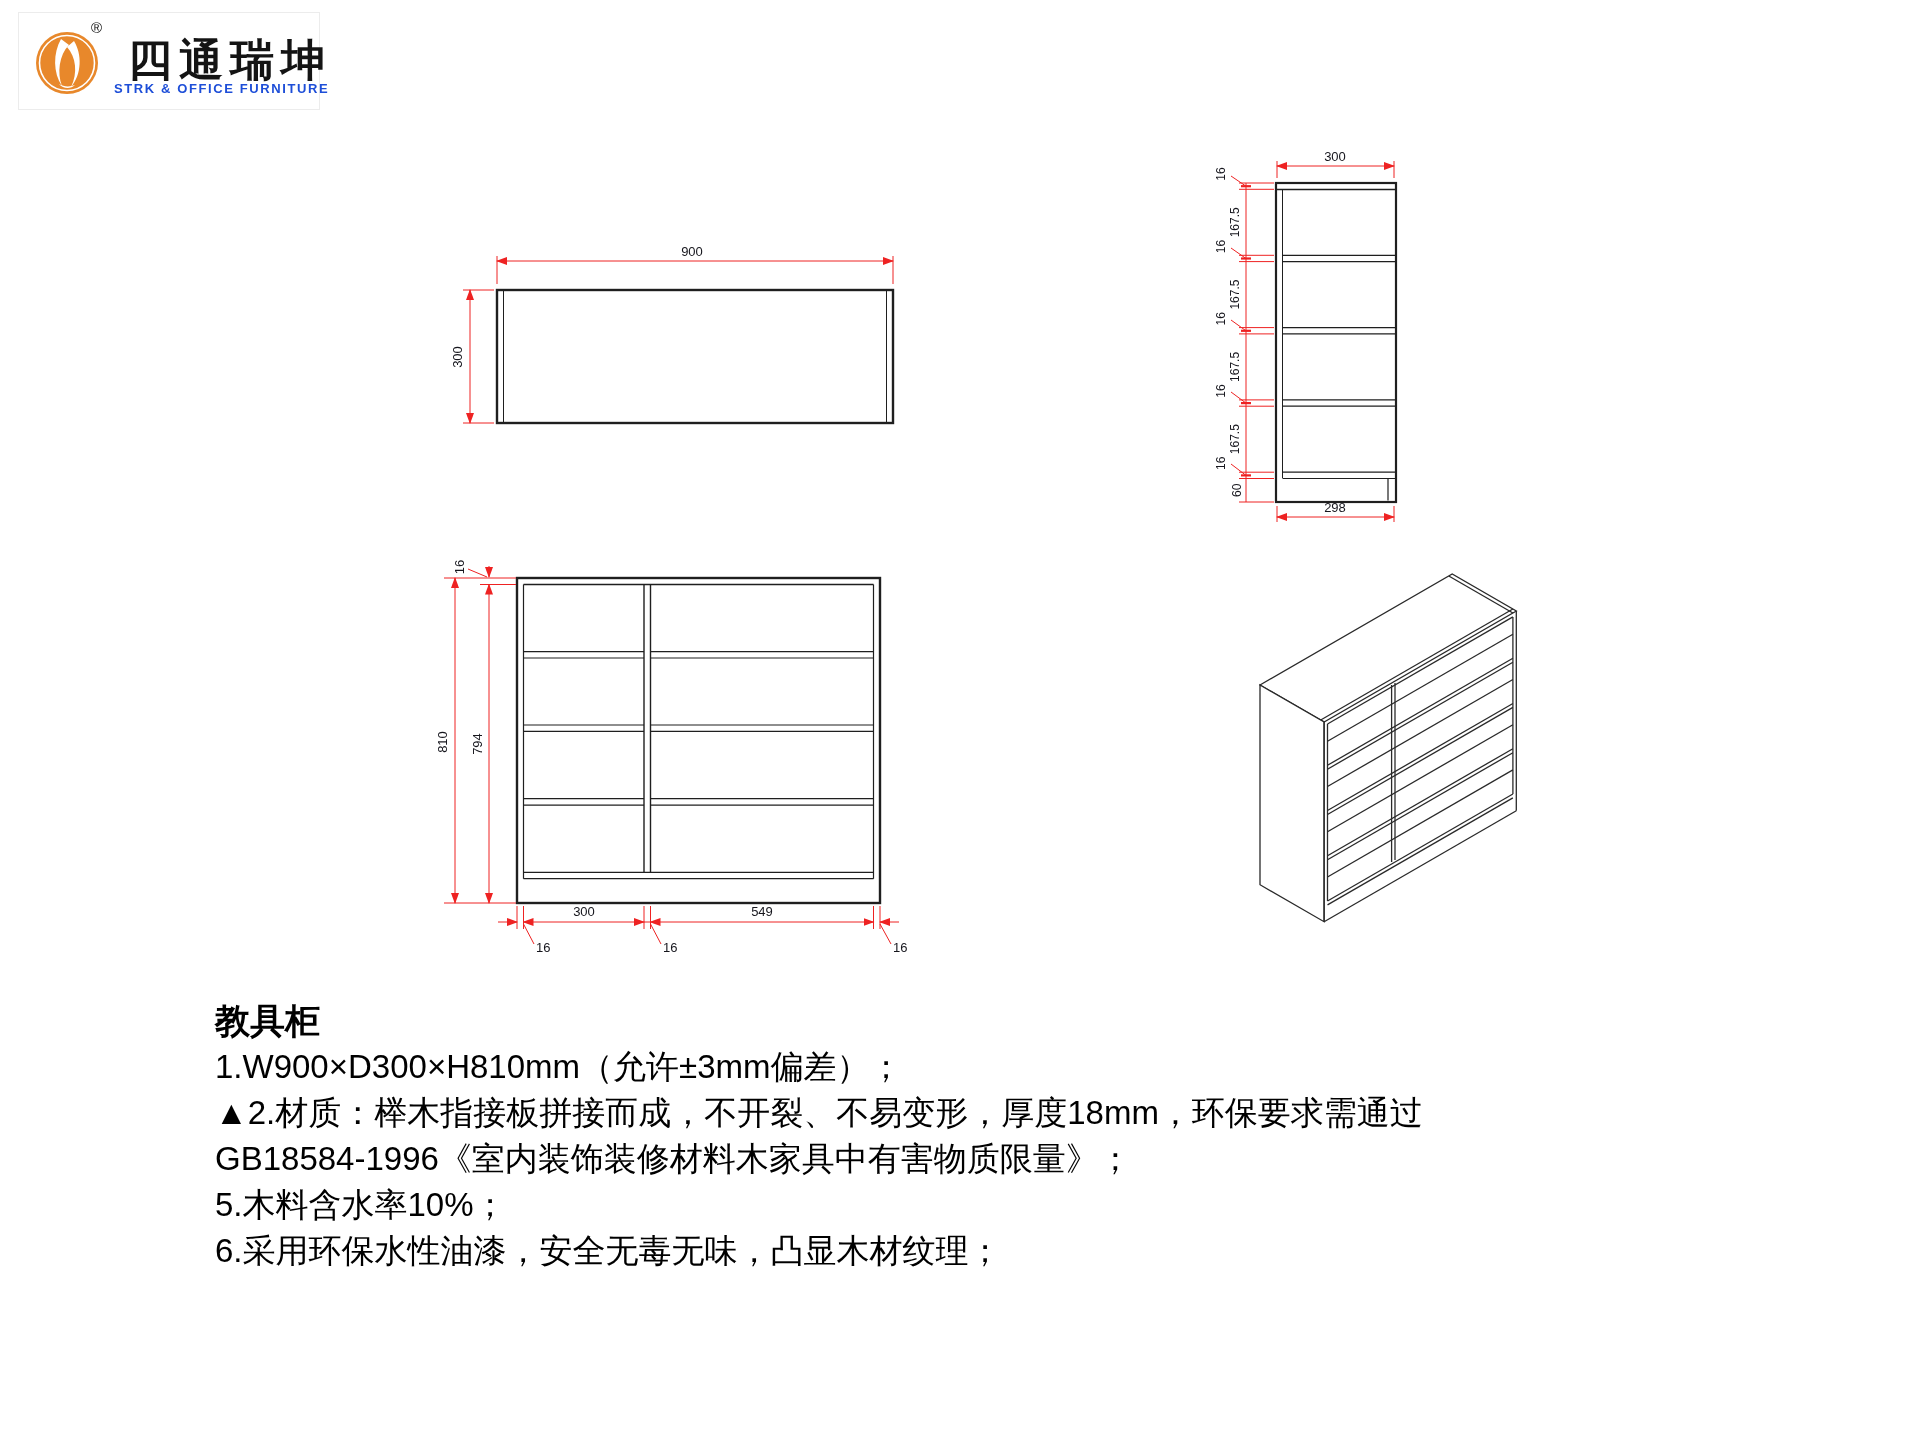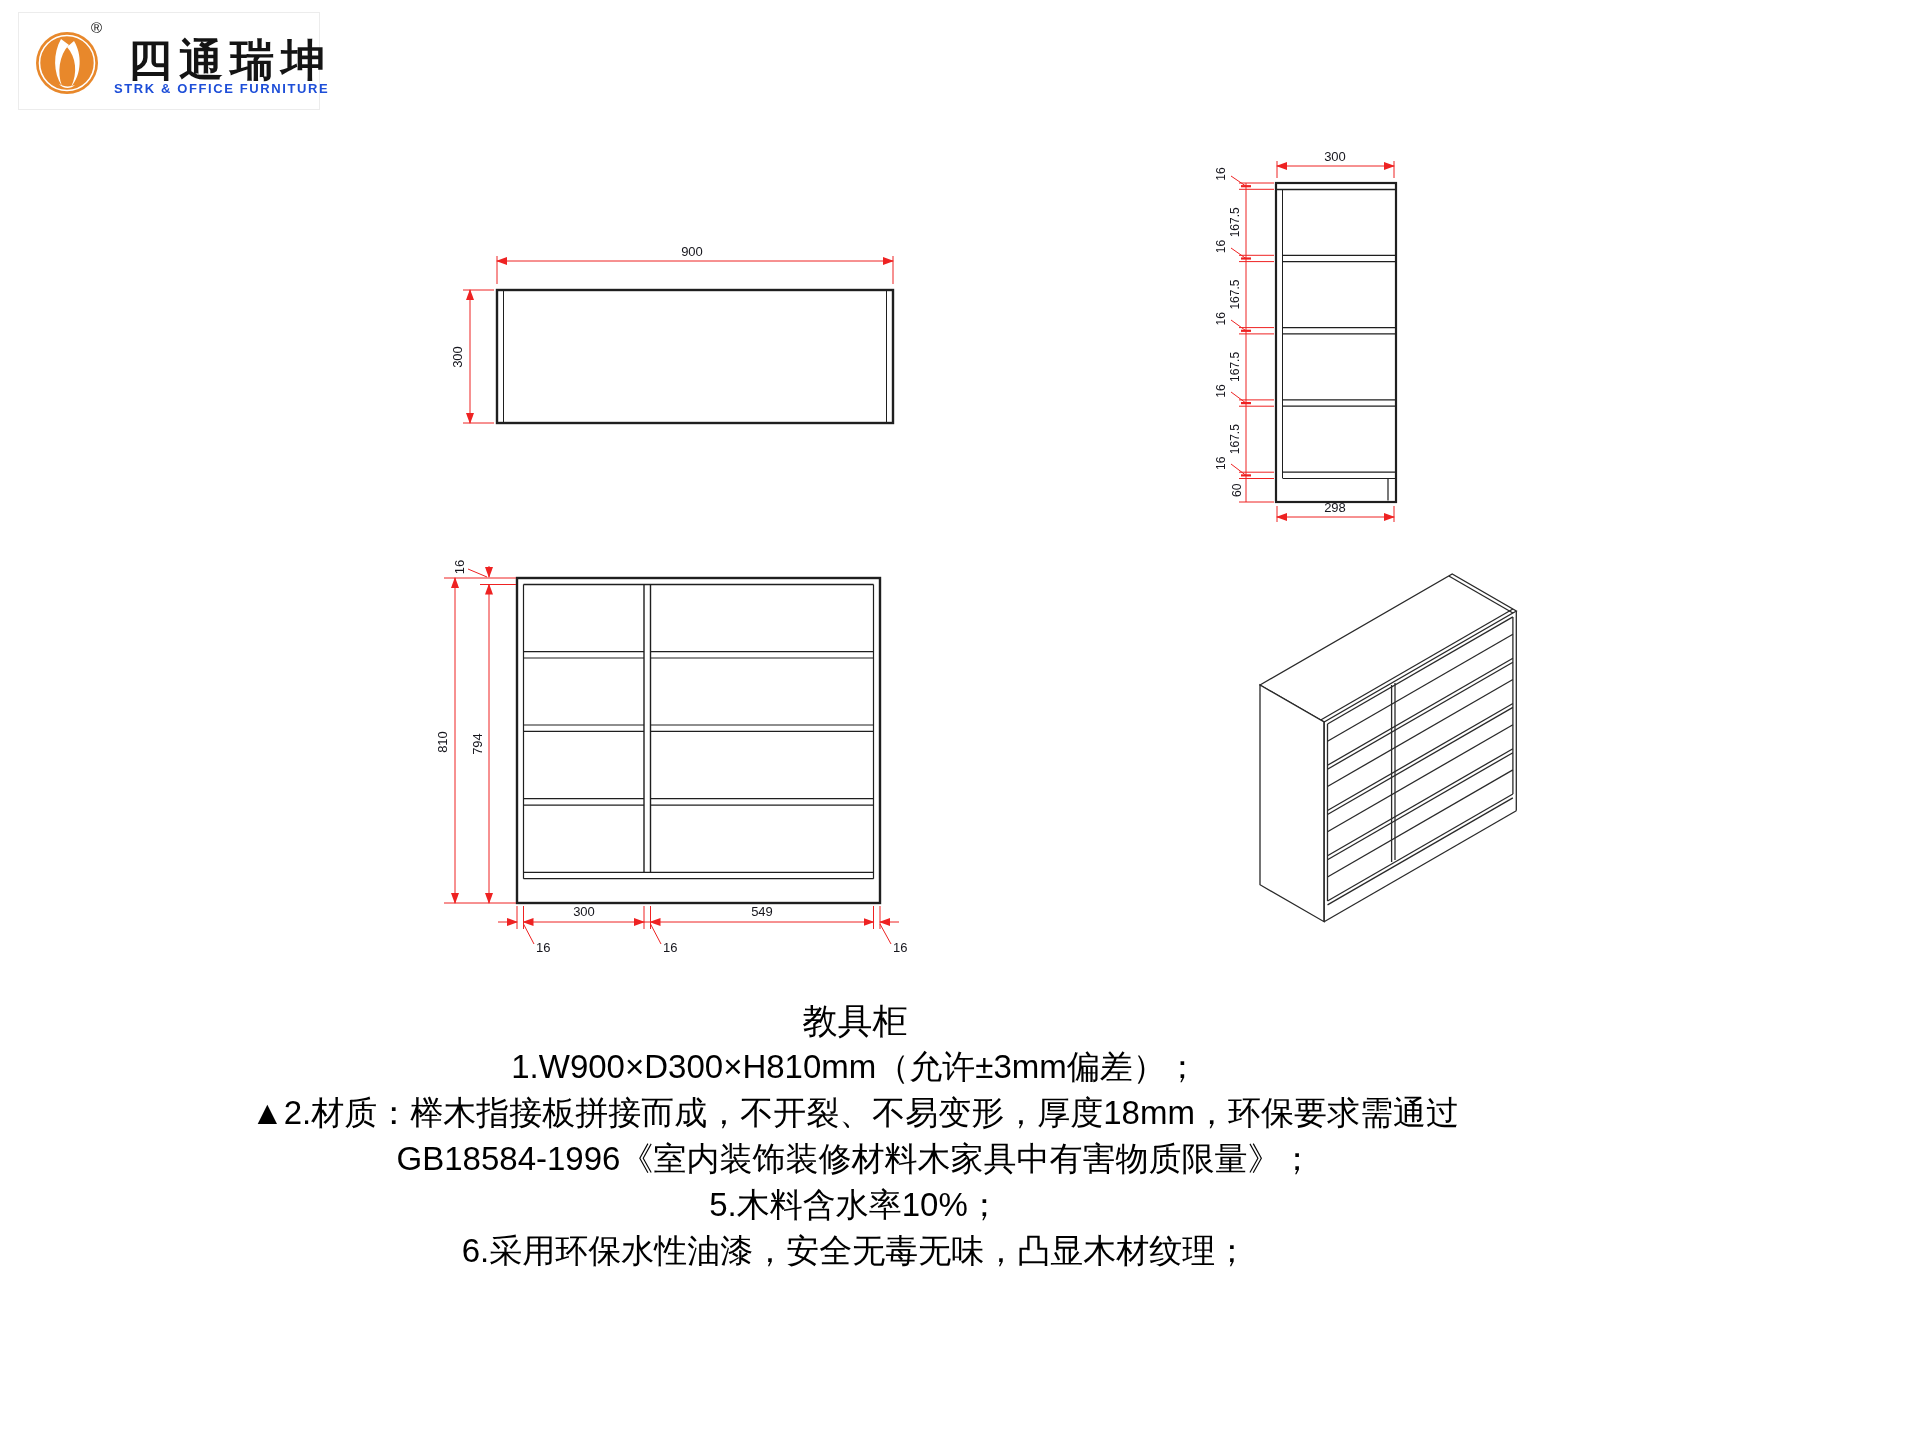--- a/index.html
+++ b/index.html
@@ -14,22 +14,22 @@
             letter-spacing:1.6px;white-space:nowrap;}
   
   svg{position:absolute;overflow:visible;}
   .blk{stroke:#1f1f1f;fill:none;}
   .dim{stroke:#ee2222;fill:none;stroke-width:1;}
   .dimtick{stroke:#ee2222;stroke-width:2.2;}
   text.dlab{font-family:"Liberation Sans",sans-serif;font-size:13px;fill:#16161d;}
   text.dlab-s{font-family:"Liberation Sans",sans-serif;font-size:12px;fill:#16161d;}
   
   .specs{left:215px;top:998px;width:1280px;color:#000;}
-  .specs .t{font-size:35px;font-weight:normal;line-height:46px;text-align:center;}
-  .specs .l{font-size:33px;line-height:46px;white-space:nowrap;text-align:center;}
+  .specs .t{font-size:35px;font-weight:bold;line-height:46px;}
+  .specs .l{font-size:33px;line-height:46px;white-space:nowrap;}
 </style>
 </head>
 <body>
 
 <div class="page">
 
   <div class="abs logo">
     <svg style="left:10px;top:8px;" width="80" height="80" viewBox="0 0 80 80">
       <circle cx="38" cy="42" r="31" fill="#e8882b"></circle>
       <circle cx="38" cy="42" r="27.5" fill="none" stroke="#ffffff" stroke-width="1.6"></circle>

